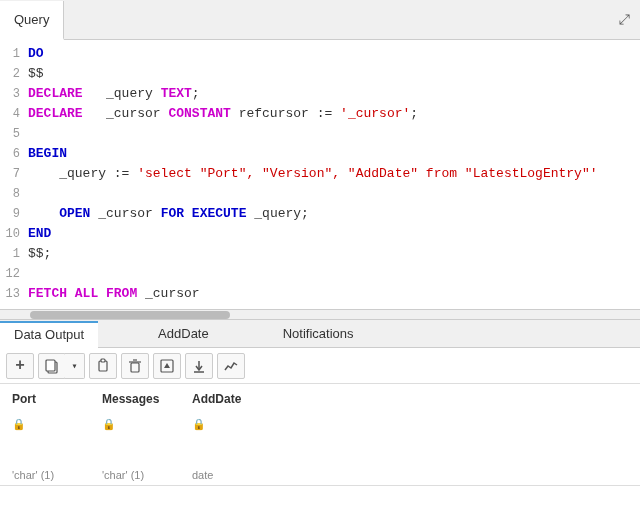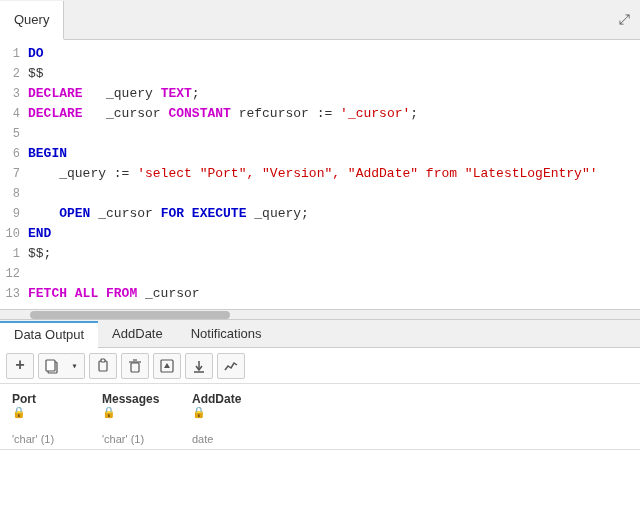--- a/index.html
+++ b/index.html
@@ -90,20 +90,21 @@
       margin-left: 30px;
     }
 
     
     .bottom-tabs {
       display: flex;
       align-items: center;
       background: #f0f0f0;
       border-bottom: 1px solid #ccc;
       height: 28px;
+      gap: 46px;
     }
     .bottom-tab {
       padding: 5px 14px;
       cursor: pointer;
       font-size: 13px;
       font-family: Arial, sans-serif;
       color: #333;
       height: 100%;
       display: flex;
       align-items: center;
@@ -166,21 +167,21 @@
       padding: 0 4px;
     }
     .col-header {
       min-width: 90px;
       padding: 4px 8px;
       font-family: Arial, sans-serif;
       font-size: 12px;
       color: #333;
       display: flex;
       align-items: center;
-      gap: 0;
+      gap: 12px;
     }
     .col-header-name {
       font-weight: bold;
       color: #333;
     }
     .col-header-type {
       color: #888;
       font-size: 11px;
     }
     .lock-icon {

